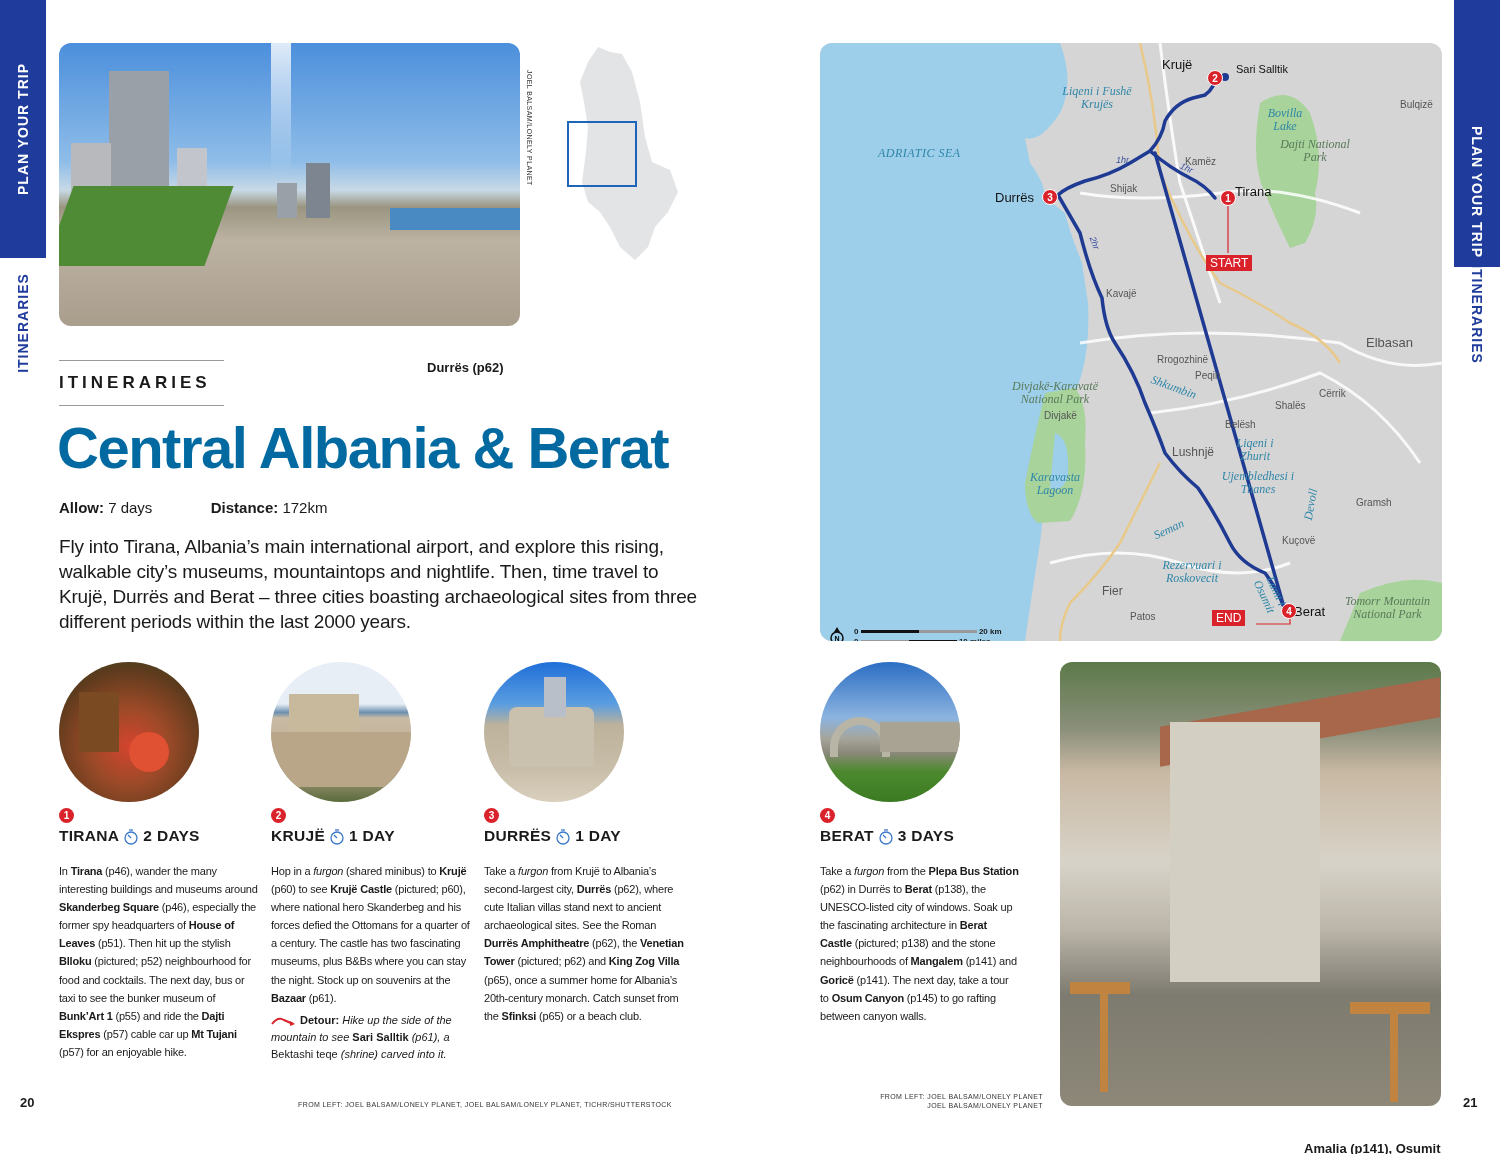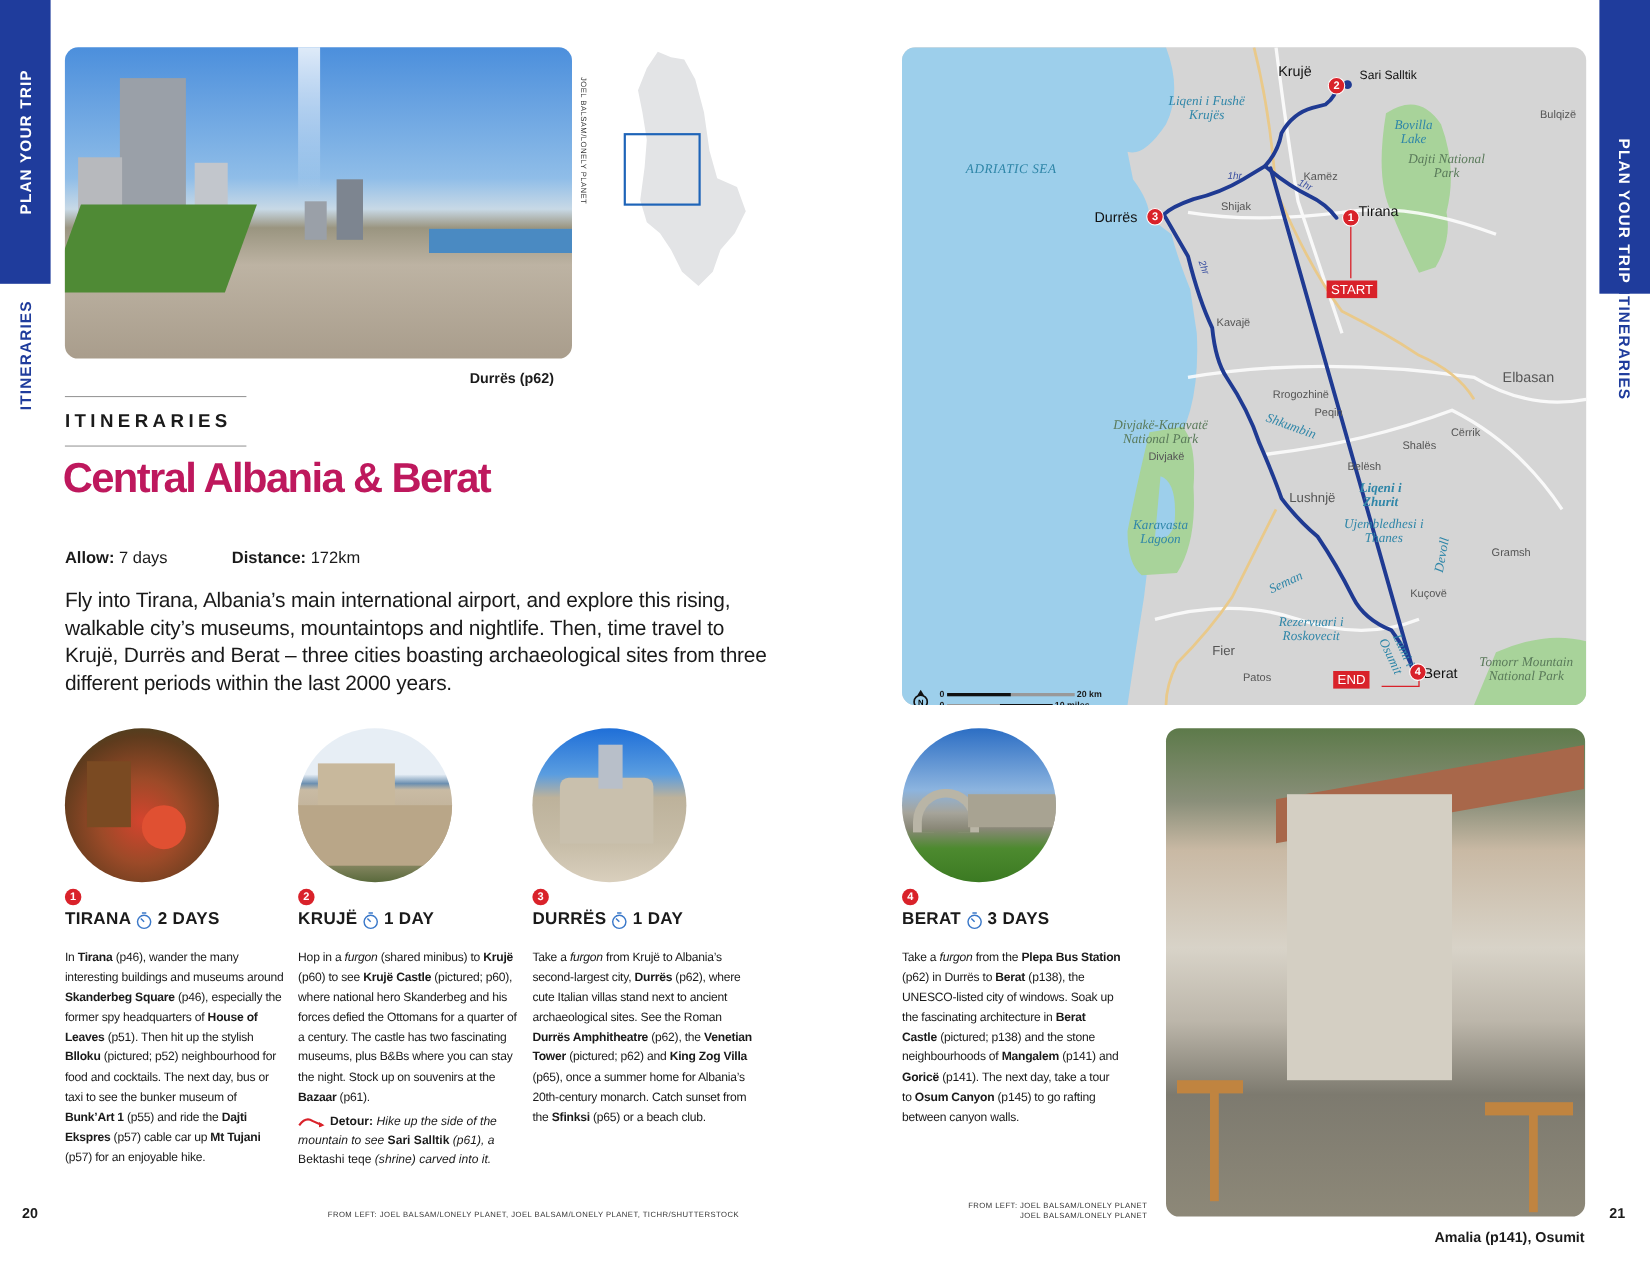--- a/index.html
+++ b/index.html
@@ -26,25 +26,25 @@
     background: linear-gradient(180deg, #4c8fdc 0%, #8fbde8 42%, #c8d9e6 52%, #9a9580 58%, #bdb3a3 70%, #a99d8c 100%); }
   .photo-durres .tower { position:absolute; background:#9aa0a8; }
   .photo-durres .grass { position:absolute; left:0; bottom:60px; width:160px; height:80px; background:#4f8a35; transform: skewX(-20deg); }
   .photo-durres .sea { position:absolute; right:0; top:165px; width:130px; height:22px; background:#4a8ac2; }
   .photo-durres .sun { position:absolute; left:212px; top:-20px; width:20px; height:150px; background: linear-gradient(180deg, rgba(255,255,255,.95), rgba(255,255,255,0)); }
 
   .credit-vertical { position: absolute; left: 523px; top: 70px; font-size: 7px; letter-spacing: .4px; transform-origin: left top; transform: rotate(90deg) translate(0, -10px); white-space: nowrap; color: #333; }
 
   .locator { position: absolute; left: 560px; top: 42px; width: 130px; height: 225px; }
 
-  .caption { position: absolute; font-weight: bold; font-size: 13px; color: #1a1a1a; }
+  .caption { position: absolute; font-weight: bold; font-size: 13px; color: #1a1a1a; margin-top: 24px; }
 
   .section-label { position: absolute; left: 59px; top: 360px; width: 165px; border-top: 1px solid #9a9a9a; border-bottom: 1px solid #9a9a9a; padding: 10px 0 10px; font-weight: bold; font-size: 17px; letter-spacing: 4px; height: 46px; line-height: 24px; }
 
-  .title { position: absolute; left: 57px; top: 414px; font-size: 38px; font-weight: bold; color: #be185d; letter-spacing: -1.5px; white-space: nowrap; }
+  .title { position: absolute; left: 57px; top: 414px; font-size: 58px; font-weight: bold; color: #0369a1; letter-spacing: -1.5px; white-space: nowrap; }
 
   .meta { position: absolute; left: 59px; top: 499px; font-size: 15px; }
   .meta b { font-weight: bold; }
   .meta .gap { display: inline-block; width: 50px; }
 
   .intro { position: absolute; left: 59px; top: 534px; width: 640px; font-size: 19px; line-height: 25px; letter-spacing: -0.2px; }
 
   
   .circle { position: absolute; width: 140px; height: 140px; border-radius: 50%; overflow: hidden; top: 662px; }
   .c1 { left: 59px; background: radial-gradient(circle at 50% 60%, #d4442e 0%, #9c4a28 35%, #5e3b1d 70%, #2e4a24 100%); }
@@ -262,21 +262,21 @@
   <div class="lbl" style="left:224px; top:367px;">Divjakë</div>
   <div class="lbl" style="left:352px; top:402px; font-size:12px;">Lushnjë</div>
   <div class="lbl" style="left:536px; top:454px;">Gramsh</div>
   <div class="lbl" style="left:462px; top:492px;">Kuçovë</div>
   <div class="lbl" style="left:282px; top:541px; font-size:12px;">Fier</div>
   <div class="lbl" style="left:310px; top:568px;">Patos</div>
 
   <div class="lbl water" style="left:237px; top:42px; width:80px; white-space:normal;">Liqeni i Fushë Krujës</div>
   <div class="lbl water" style="left:440px; top:64px; width:50px; white-space:normal;">Bovilla Lake</div>
   <div class="lbl water" style="left:330px; top:338px; transform:rotate(20deg);">Shkumbin</div>
-  <div class="lbl water" style="left:405px; top:394px; width:60px; white-space:normal;font-weight:bold;">Liqeni i Zhurit</div>
+  <div class="lbl water" style="left:405px; top:394px; width:60px; white-space:normal;">Liqeni i Zhurit</div>
   <div class="lbl water" style="left:393px; top:427px; width:90px; white-space:normal;">Ujembledhesi i Thanes</div>
   <div class="lbl water" style="left:475px; top:455px; transform:rotate(-80deg);">Devoll</div>
   <div class="lbl water" style="left:333px; top:480px; transform:rotate(-25deg);">Seman</div>
   <div class="lbl water" style="left:322px; top:516px; width:100px; white-space:normal;">Rezervuari i Roskovecit</div>
   <div class="lbl water" style="left:430px; top:538px; width:40px; white-space:normal; transform:rotate(65deg);">Lumi i Osumit</div>
   <div class="lbl water" style="left:200px; top:428px; width:70px; white-space:normal;">Karavasta Lagoon</div>
 
   <div class="lbl park" style="left:460px; top:95px; width:70px; white-space:normal;">Dajti National Park</div>
   <div class="lbl park" style="left:175px; top:337px; width:120px; white-space:normal;">Divjakë-Karavatë National Park</div>
   <div class="lbl park" style="left:520px; top:552px; width:95px; white-space:normal;">Tomorr Mountain National Park</div>

